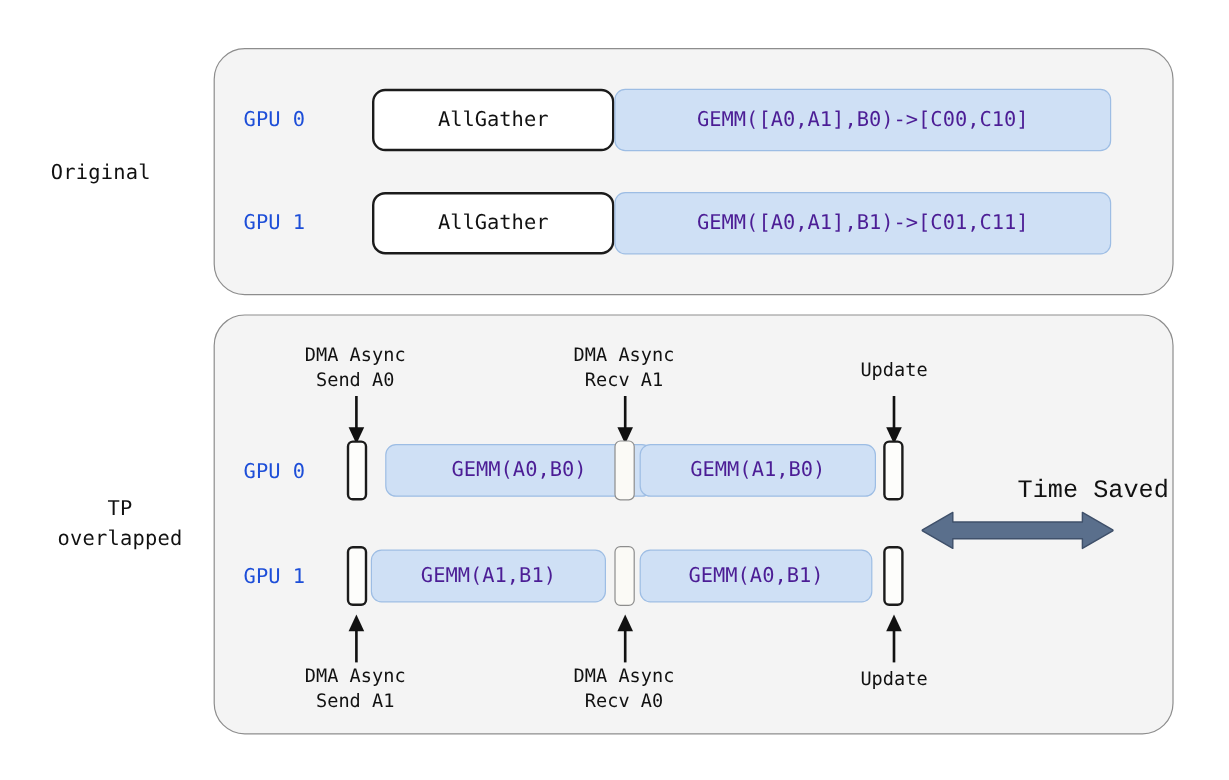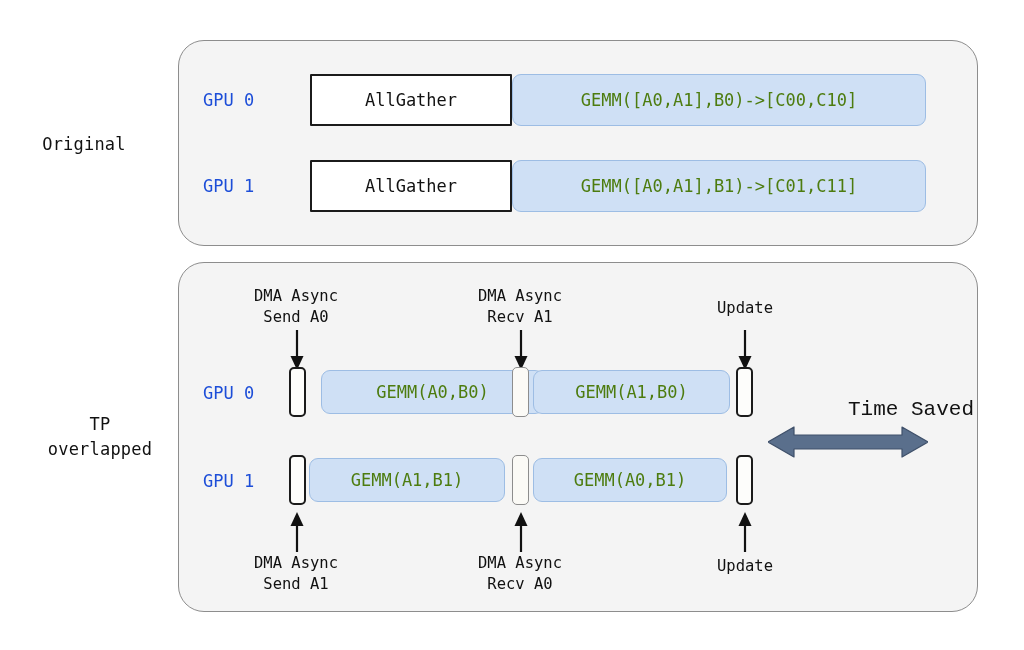--- a/index.html
+++ b/index.html
@@ -62,27 +62,27 @@
     display: flex;
     align-items: center;
     justify-content: center;
     font-size: 17px;
     letter-spacing: 0px;
     white-space: nowrap;
   }
   .bar-white {
     background: #ffffff;
     border: 2px solid #1b1b1b;
-    border-radius: 1px;
+    border-radius: 11px;
   }
   .bar-blue {
     background: #cfe0f5;
     border: 1.3px solid #9dbde4;
     border-radius: 9px;
-    color: #4d7c0f;
+    color: #4c1d95;
   }
   .bar-thin-black {
     background: #fdfdfb;
     border: 2px solid #1b1b1b;
     border-radius: 5px;
   }
   .bar-thin-grey {
     background: #fbfaf6;
     border: 1.4px solid #8d8d8d;
     border-radius: 5px;

